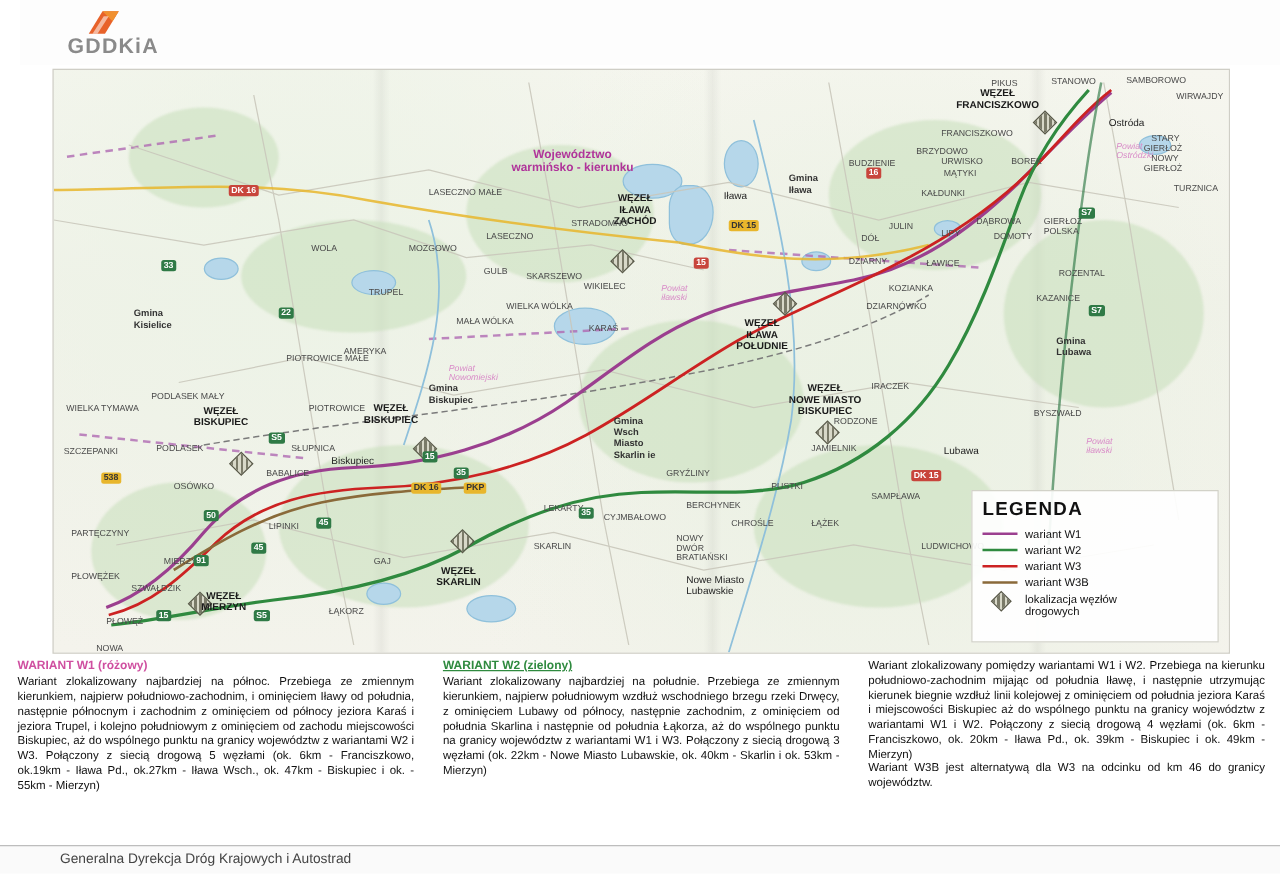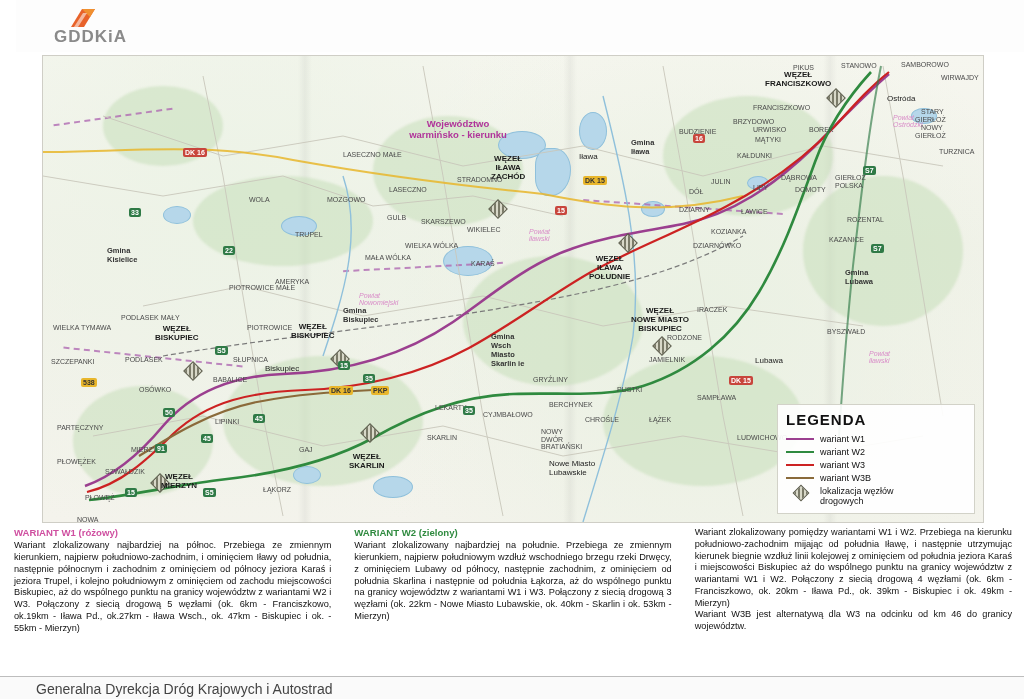--- a/index.html
+++ b/index.html
@@ -155,21 +155,21 @@
   }
 
   
   .legend {
     position: absolute;
     right: 8px;
     bottom: 8px;
     width: 180px;
     background: rgba(255,255,255,0.92);
     border: 1px solid #d2d2c8;
-    padding: 6px 8px 4px 8px;
+    padding: 6px 8px 16px 8px;
   }
   .legend-title {
     font-size: 15px;
     font-weight: bold;
     letter-spacing: 1px;
     margin-bottom: 6px;
     color: #111;
   }
   .legend-row {
     display: flex;
@@ -219,39 +219,39 @@
     line-height: 1.28;
     text-align: justify;
     color: #111;
   }
   .variant-title {
     font-weight: bold;
     font-size: 9.6px;
     margin-bottom: 1px;
   }
   .v1 .variant-title { color: #cf4fa0; }
-  .v2 .variant-title { color: #2f8a3f; }
+  .v2 .variant-title { color: #2f8a3f; text-decoration: underline; }
   .v3 .variant-title { color: #cc2222; }
   .variant-title.sub { margin-top: 3px; }
 
   
   .footer {
     position: absolute;
     left: 0;
     bottom: 0;
     width: 1024px;
     height: 22px;
     border-top: 1px solid #bdbdbd;
     background: #fafafa;
   }
   .footer-text {
     position: absolute;
-    left: 36px;
+    left: 48px;
     top: 4px;
-    font-size: 14px;
+    font-size: 11px;
     color: #444;
   }
 </style>
 </head>
 <body>
 
 <div class="header">
   <div class="logo">
     <svg class="logo-mark" viewBox="0 0 30 24">
       <path d="M3 21 L14 3 L27 3 L16 21 Z" fill="#e8622a"></path>

